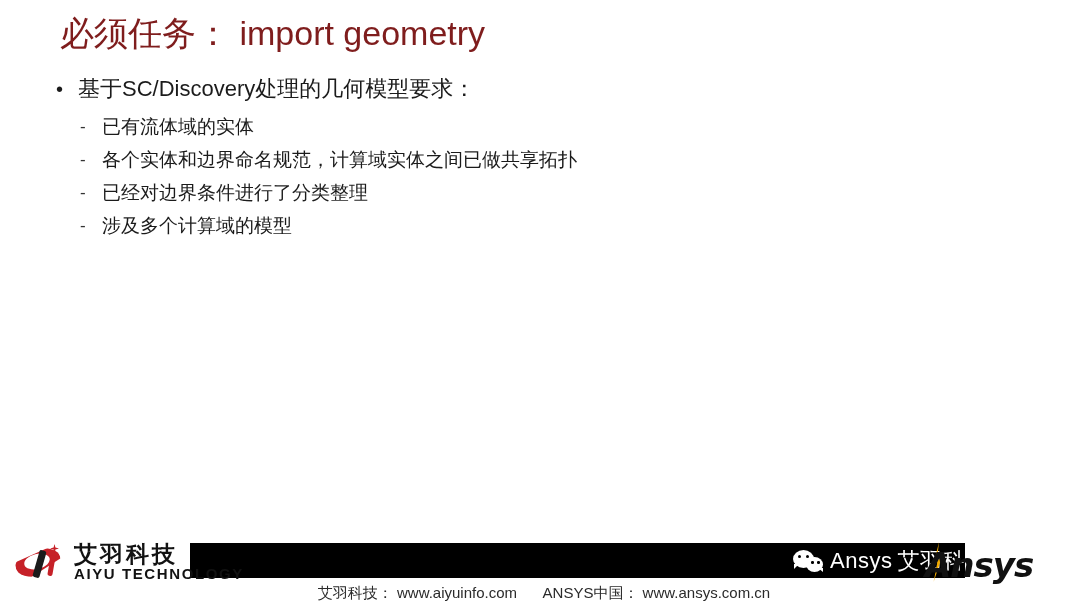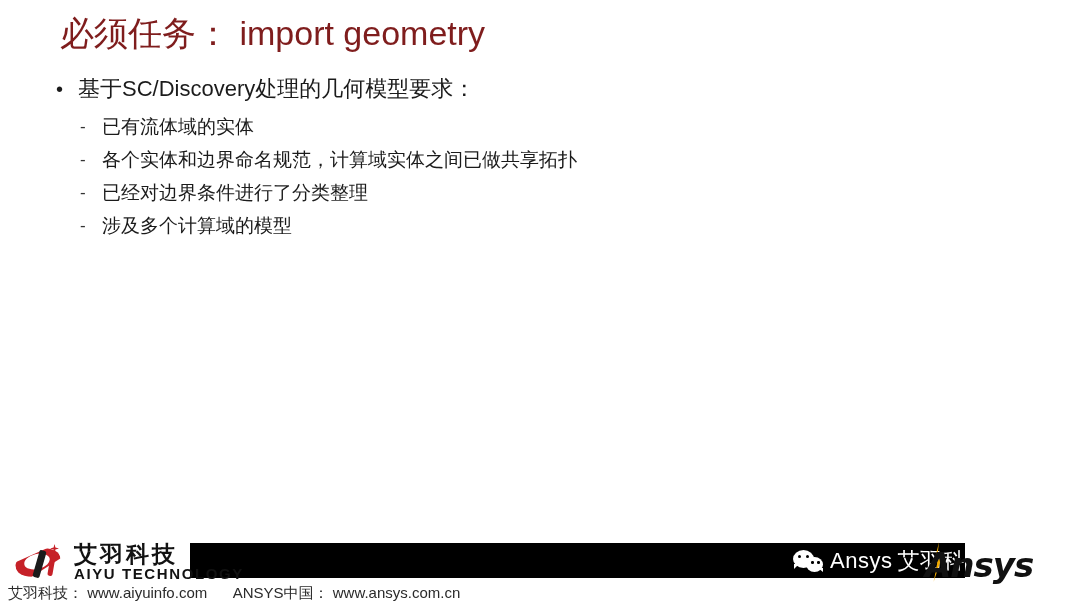--- a/index.html
+++ b/index.html
@@ -298,20 +298,21 @@
     z-index: 2;
     font-family: "DejaVu Sans", sans-serif;
   }
 
   
   .footer-caption {
     position: absolute;
     left: 8px;
     right: 0;
     bottom: 5px;
+    text-align: center;
     font-size: 15px;
     color: #2a2a2a;
     line-height: 20px;
   }
   .footer-caption .gap {
     display: inline-block;
     width: 18px;
   }
 </style>
 </head>

